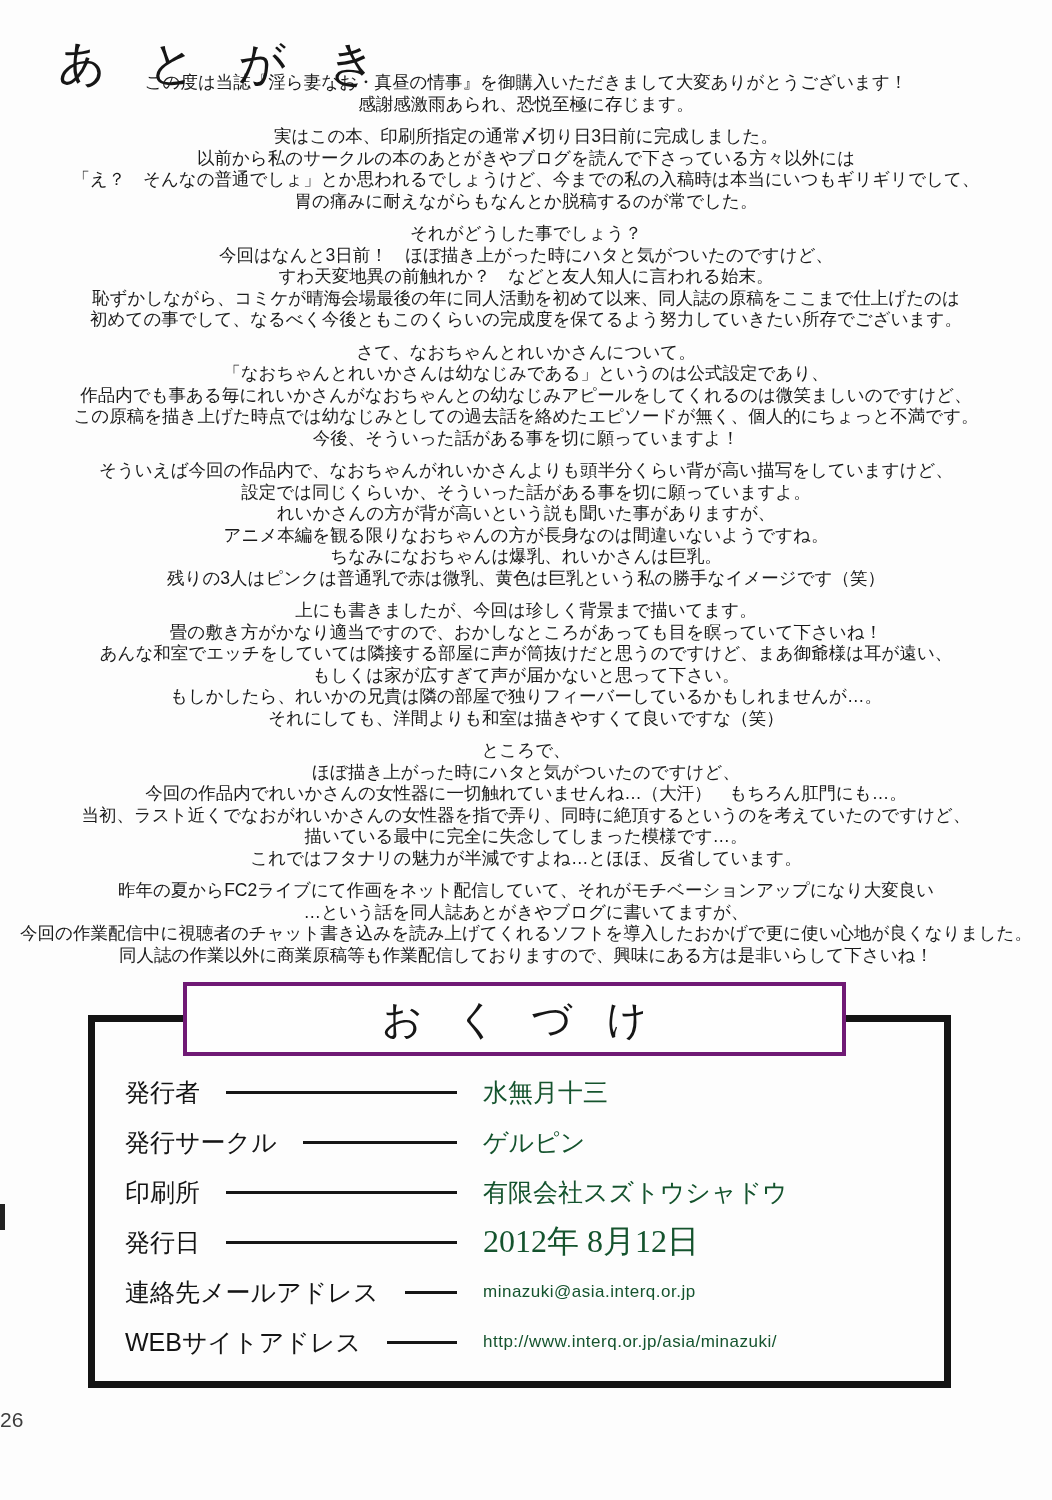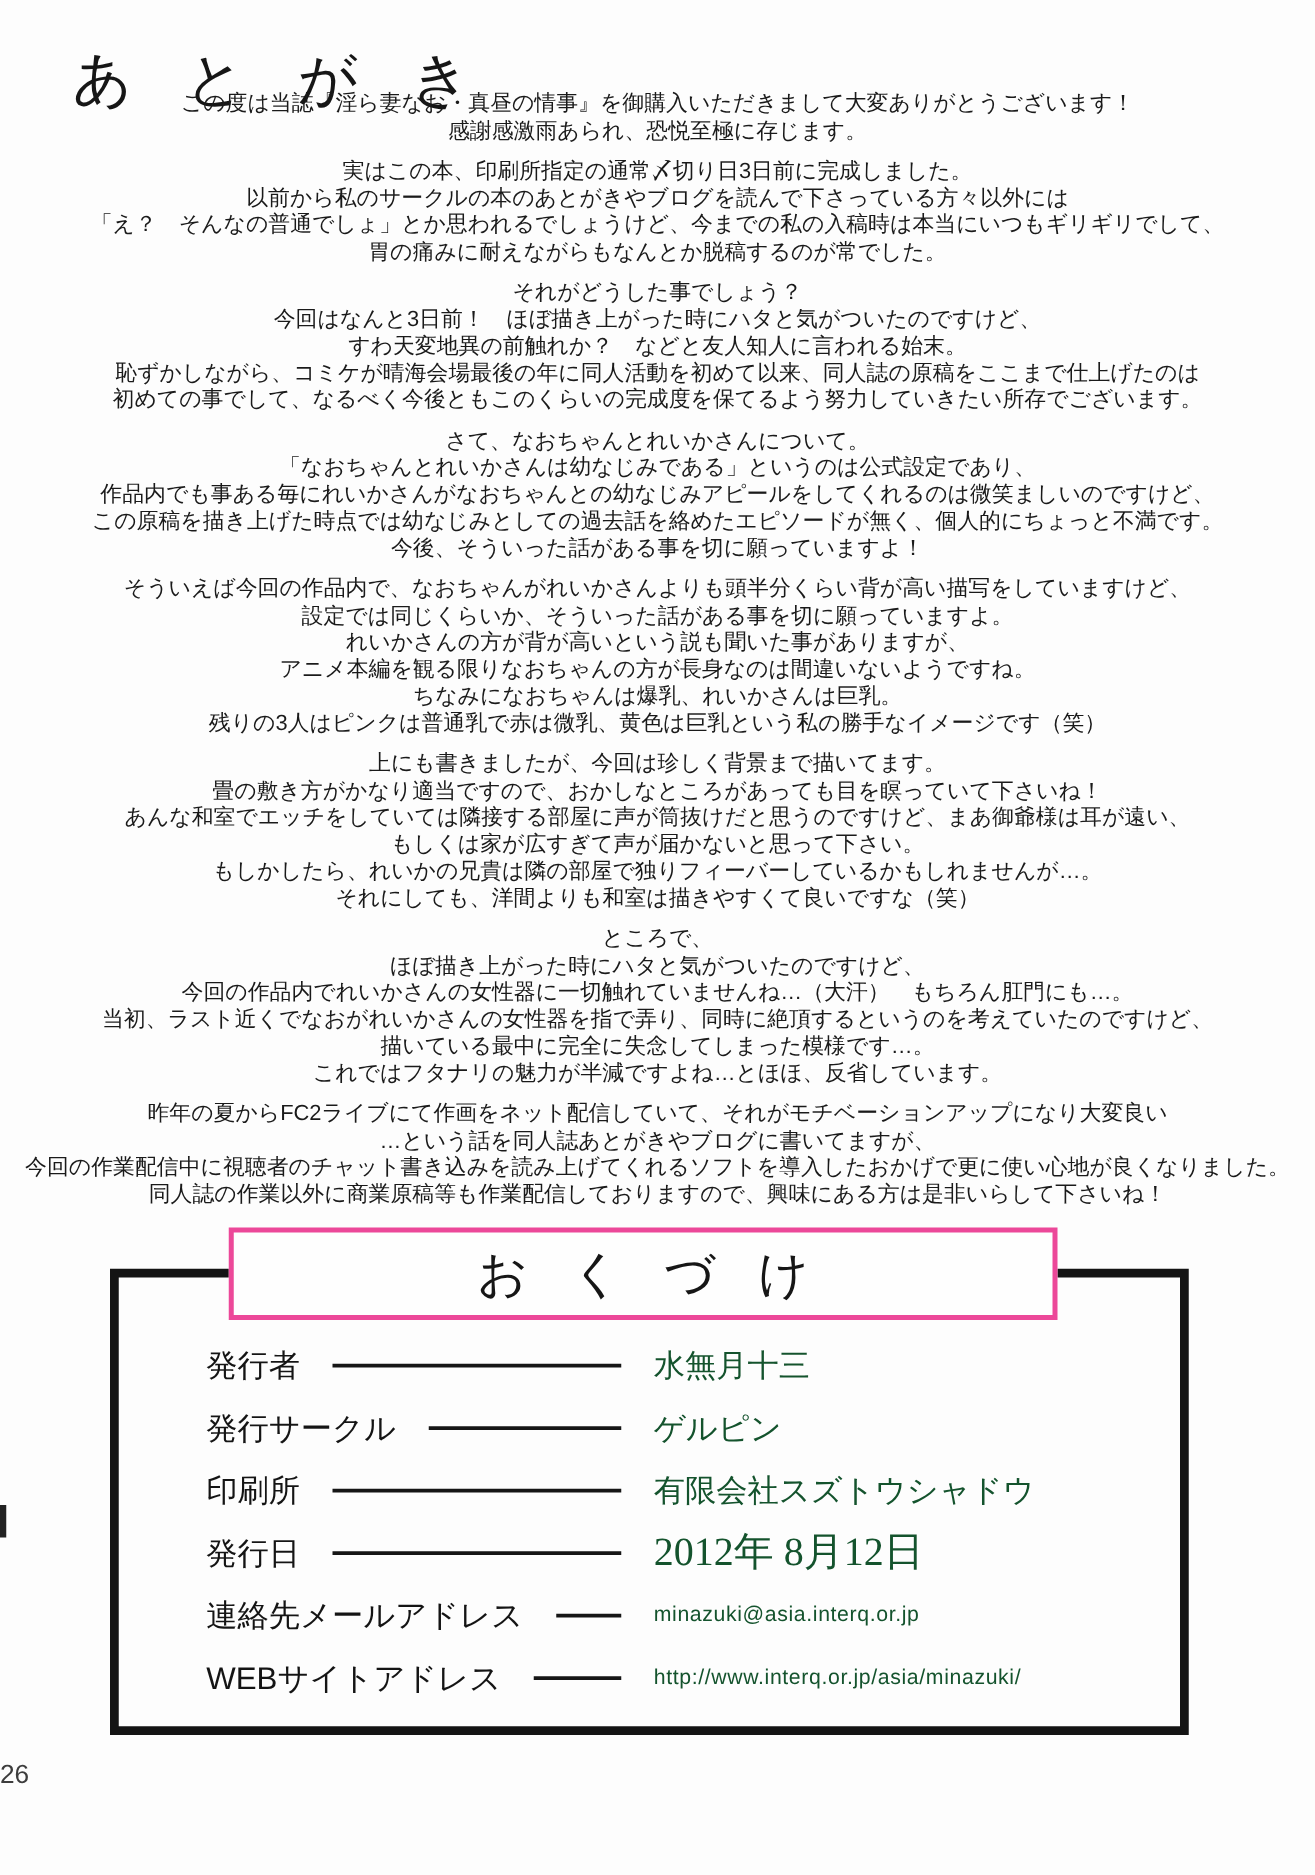--- a/index.html
+++ b/index.html
@@ -55,38 +55,38 @@
     left:88px; top:33px;
     width:849px; height:359px;
     border:7px solid #141414;
     background:#fdfdfd;
     z-index:1;
   }
   .colophon-title-box{
     position:absolute;
     left:183px; top:0;
     width:655px; height:66px;
-    border:4px solid #ec4899;
+    border:4px solid #701a75;
     background:#fefefe;
     z-index:2;
     display:flex;
     align-items:center;
     justify-content:center;
   }
   .colophon-title{
     font-family:"Liberation Serif","DejaVu Serif",serif;
     font-size:40px;
     font-weight:500;
     letter-spacing:34px;
     padding-left:34px;
     color:#161616;
   }
   .colophon-rows{
     position:absolute;
-    left:30px; top:45px; right:20px;margin-left:40px;
+    left:30px; top:45px; right:20px;
   }
   .col-row{
     display:grid;
     grid-template-columns:358px 1fr;
     align-items:center;
     height:50px;
   }
   .col-left{
     display:flex;
     align-items:center;

